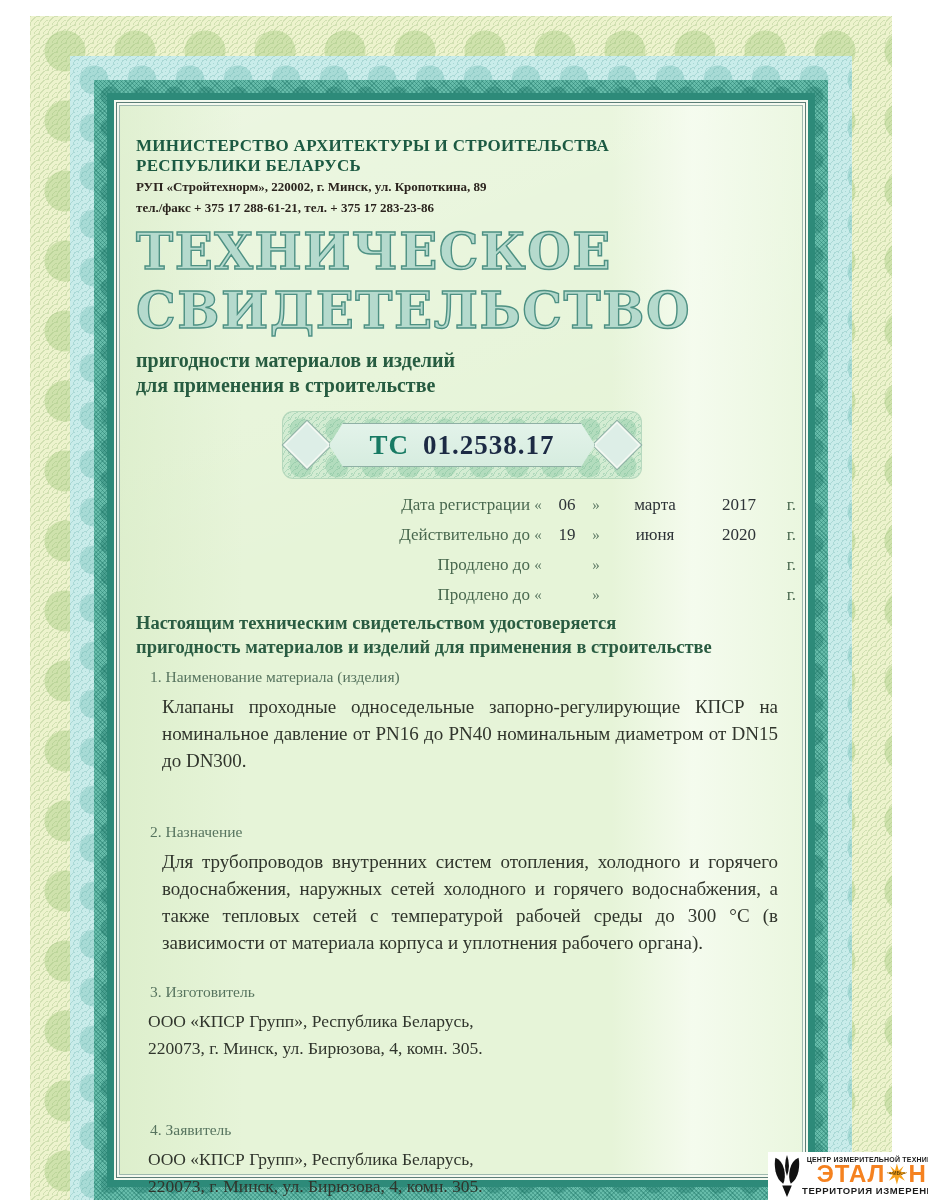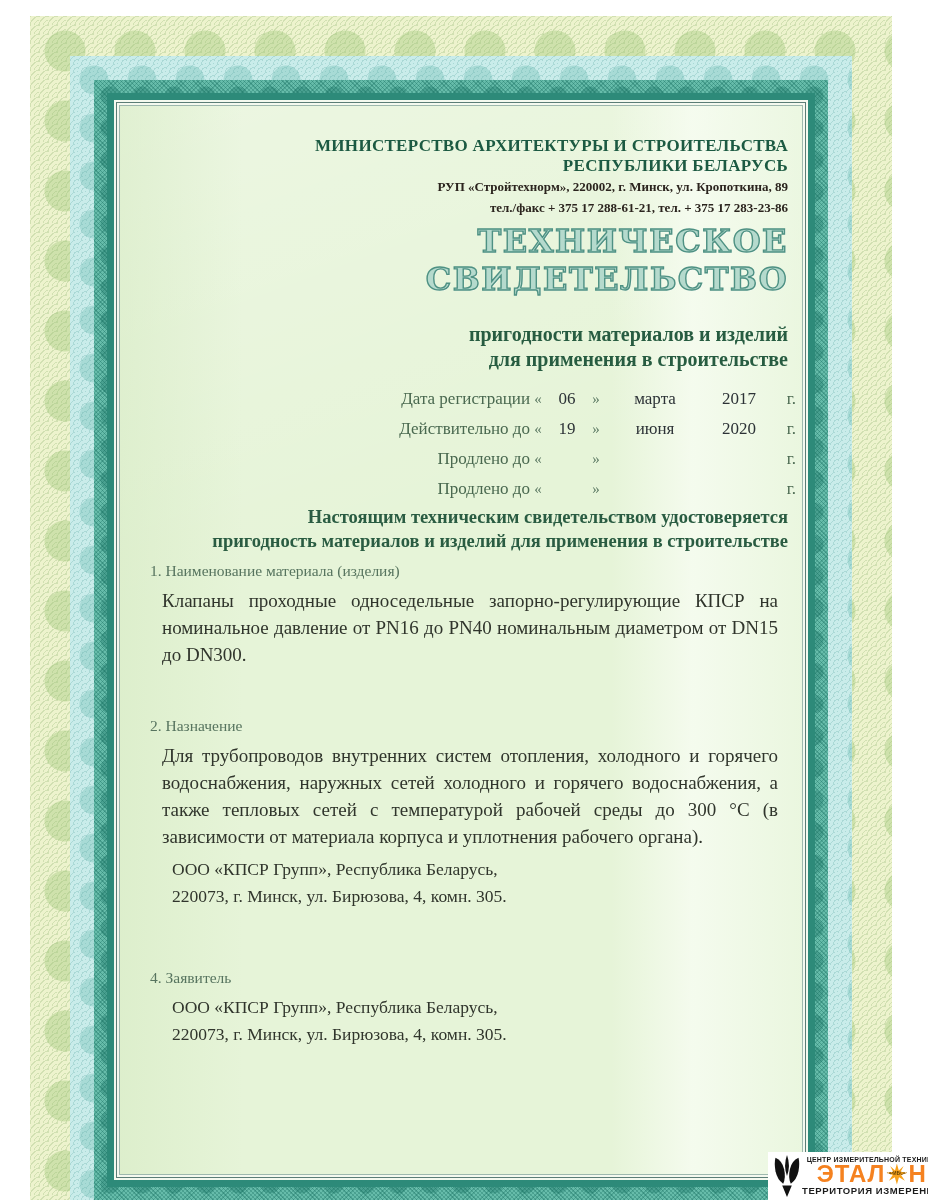--- a/index.html
+++ b/index.html
@@ -45,31 +45,31 @@
   .content{
     position:relative;height:100%;box-sizing:border-box;
     padding:30px 14px 0 16px;
     background:
       linear-gradient(90deg, rgba(210,232,190,.45) 0%, rgba(233,246,220,0) 18%, rgba(233,246,220,0) 72%, rgba(248,253,243,.8) 84%, rgba(238,249,230,.5) 100%),
       linear-gradient(160deg, rgba(255,255,255,.25) 0%, rgba(255,255,255,0) 40%),
       #e6f4d8;
     color:#30352c;
   }
 
-  .c{text-align:right;}
+  .c{text-align:left;}
   .ministry{font-weight:bold;color:#1c5a42;font-size:17px;line-height:20px;letter-spacing:.3px;}
   .orgline{font-weight:bold;color:#2b241e;font-size:13px;line-height:21px;}
 
   .doc-title{
-    margin-top:4px;font-size:32px;font-weight:bold;letter-spacing:1.5px;
+    margin-top:4px;font-size:50px;font-weight:bold;letter-spacing:1.5px;
     color:#b5dacd;-webkit-text-stroke:1.4px #4e9183;
     text-shadow:1px 1px 0 rgba(255,255,255,.55);
     font-family:"DejaVu Serif","Liberation Serif",serif;
   }
-  .subtitle{margin-top:24px;font-weight:600;color:#275c41;font-size:20px;line-height:25px;}
+  .subtitle{margin-top:8px;font-weight:600;color:#275c41;font-size:20px;line-height:25px;}
 
   
   .banner{position:relative;width:358px;height:66px;margin:14px auto 0 auto;}
   .banner-lace{
     position:absolute;inset:0;border-radius:10px;
     background:
       radial-gradient(circle 14px at 18px 18px, rgba(120,190,150,.35) 0 11px, rgba(120,190,150,0) 12px),
       repeating-radial-gradient(circle at 9px 9px, rgba(90,170,130,.28) 0 1px, transparent 1px 4px),
       #d3ecd2;
     background-size:36px 36px, 7px 7px, auto;
@@ -102,21 +102,21 @@
   .d-year{color:#2c3236;text-align:center;}
   .d-g{color:#49684f;text-align:right;}
 
   
   .statement{margin-top:2px;font-weight:bold;color:#2a5c42;font-size:18.5px;line-height:23.5px;}
 
   
   .sec-head{color:#57745f;font-size:15.5px;line-height:20px;margin-left:14px;}
   .sec-body{margin:6px 10px 0 26px;font-size:19px;line-height:27px;color:#30352c;
     text-align:justify;}
-  .sec-lines{margin:6px 10px 0 36px;font-size:17.5px;line-height:27px;color:#30352c;}
+  .sec-lines{margin:6px 10px 0 12px;font-size:17.5px;line-height:27px;color:#30352c;}
   .mt-s2{margin-top:48px;} .mt-s3{margin-top:26px;} .mt-s4{margin-top:58px;}
 
   
   .stamp{
     position:absolute;right:0;bottom:0;width:160px;height:48px;background:#ffffff;
     font-family:"Liberation Sans", sans-serif;display:flex;align-items:center;
     padding:2px 2px 2px 4px;box-sizing:border-box;z-index:5;
   }
   .stamp-mark{flex:0 0 30px;height:46px;}
   .stamp-right{flex:1;display:flex;flex-direction:column;align-items:center;}
@@ -148,20 +148,29 @@
                 <div class="c orgline">РУП «Стройтехнорм», 220002, г. Минск, ул. Кропоткина, 89</div>
                 <div class="c orgline">тел./факс + 375 17 288-61-21, тел. + 375 17 283-23-86</div>
 
                 <div class="c doc-title">ТЕХНИЧЕСКОЕ СВИДЕТЕЛЬСТВО</div>
 
                 <div class="subtitle c">
                   <div>пригодности материалов и изделий</div>
                   <div>для применения в строительстве</div>
                 </div>
 
+                <div class="banner">
+                  <div class="banner-lace"></div>
+                  <div class="diamond dl"></div>
+                  <div class="diamond dr"></div>
+                  <div class="banner-plate">
+                    <span class="banner-prefix">ТС</span>
+                    <span class="banner-number">01.2538.17</span>
+                  </div>
+                </div>
 
                 <div class="dates">
                   <div class="d-row">
                     <span class="d-label">Дата регистрации</span>
                     <span class="d-q">«</span>
                     <span class="d-day">06</span>
                     <span class="d-q">»</span>
                     <span class="d-month">марта</span>
                     <span class="d-year">2017</span>
                     <span class="d-g">г.</span>
@@ -199,20 +208,21 @@
                   <div>Настоящим техническим свидетельством удостоверяется</div>
                   <div>пригодность материалов и изделий для применения в строительстве</div>
                 </div>
 
                 <div class="sec-head" style="margin-top:8px;">1. Наименование материала (изделия)</div>
                 <div class="sec-body">Клапаны проходные односедельные запорно-регулирующие КПСР на номинальное давление от PN16 до PN40 номинальным диаметром от DN15 до DN300.</div>
 
                 <div class="sec-head mt-s2">2. Назначение</div>
                 <div class="sec-body">Для трубопроводов внутренних систем отопления, холодного и горячего водоснабжения, наружных сетей холодного и горячего водоснабжения, а также тепловых сетей с температурой рабочей среды до 300 °С (в зависимости от материала корпуса и уплотнения рабочего органа).</div>
 
+                <div class="sec-head mt-s3">3. Изготовитель</div>
                 <div class="sec-lines">
                   <div>ООО «КПСР Групп», Республика Беларусь,</div>
                   <div>220073, г. Минск, ул. Бирюзова, 4, комн. 305.</div>
                 </div>
 
                 <div class="sec-head mt-s4">4. Заявитель</div>
                 <div class="sec-lines">
                   <div>ООО «КПСР Групп», Республика Беларусь,</div>
                   <div>220073, г. Минск, ул. Бирюзова, 4, комн. 305.</div>
                 </div>

